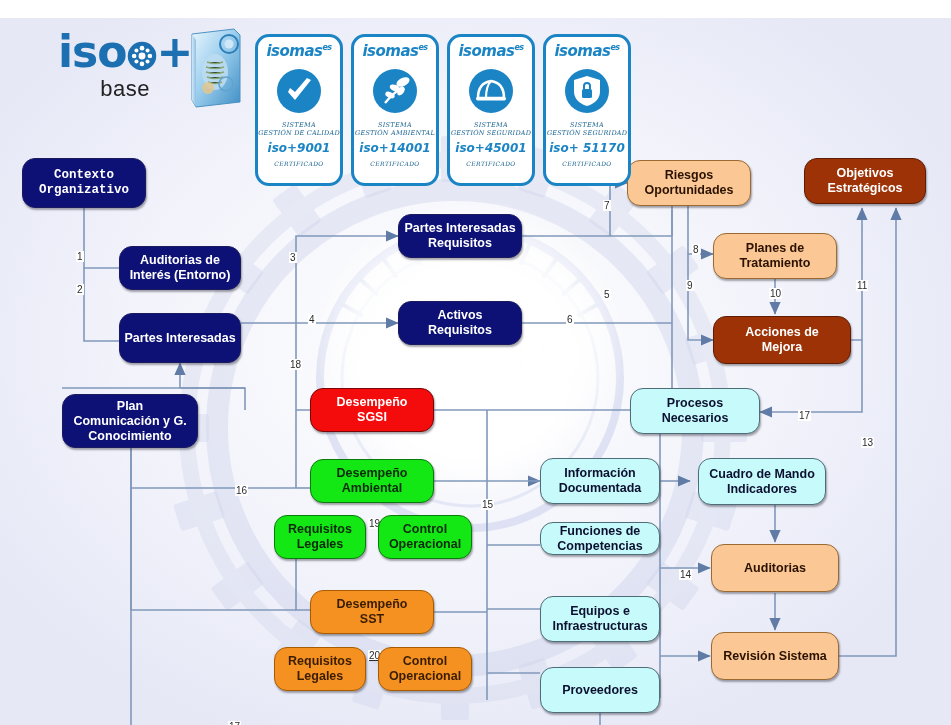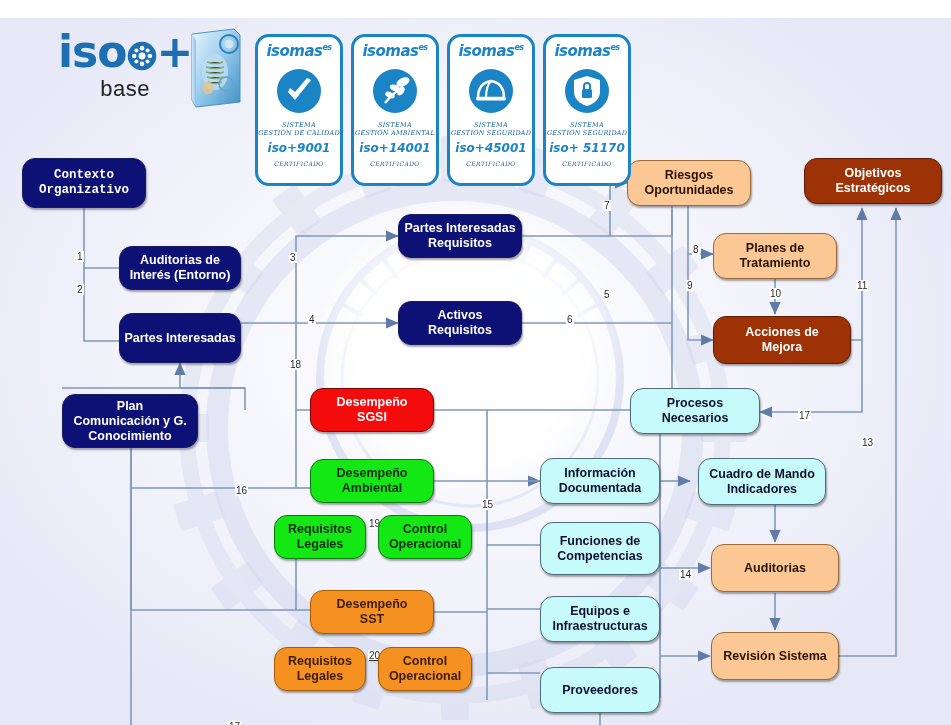--- a/index.html
+++ b/index.html
@@ -433,29 +433,29 @@
 Legales</div>
   <div class="node n-orange" style="left:378px;top:629px;width:94px;height:44px;">Control
 Operacional</div>
 
   <div class="node n-peach" style="left:627px;top:142px;width:124px;height:46px;">Riesgos
 Oportunidades</div>
   <div class="node n-peach" style="left:713px;top:215px;width:124px;height:46px;">Planes de
 Tratamiento</div>
   <div class="node n-brown" style="left:713px;top:298px;width:138px;height:48px;">Acciones de
 Mejora</div>
-  <div class="node n-brown" style="left:804px;top:140px;width:138px;height:46px;">Objetivos
+  <div class="node n-brown" style="left:804px;top:140px;width:122px;height:46px;">Objetivos
 Estratégicos</div>
 
   <div class="node n-cyan" style="left:630px;top:370px;width:130px;height:46px;">Procesos
 Necesarios</div>
 
   <div class="node n-cyan" style="left:540px;top:440px;width:120px;height:46px;">Información
 Documentada</div>
-  <div class="node n-cyan" style="left:540px;top:504px;width:120px;height:53px;">Funciones de
+  <div class="node n-cyan" style="left:540px;top:504px;width:120px;height:33px;">Funciones de
 Competencias</div>
   <div class="node n-cyan" style="left:540px;top:578px;width:120px;height:46px;">Equipos e
 Infraestructuras</div>
   <div class="node n-cyan" style="left:540px;top:649px;width:120px;height:46px;">Proveedores</div>
 
   <div class="node n-cyan" style="left:698px;top:440px;width:128px;height:47px;">Cuadro de Mando
 Indicadores</div>
   <div class="node n-peach" style="left:711px;top:526px;width:128px;height:48px;">Auditorias</div>
   <div class="node n-peach" style="left:711px;top:614px;width:128px;height:48px;">Revisión Sistema</div>
 

